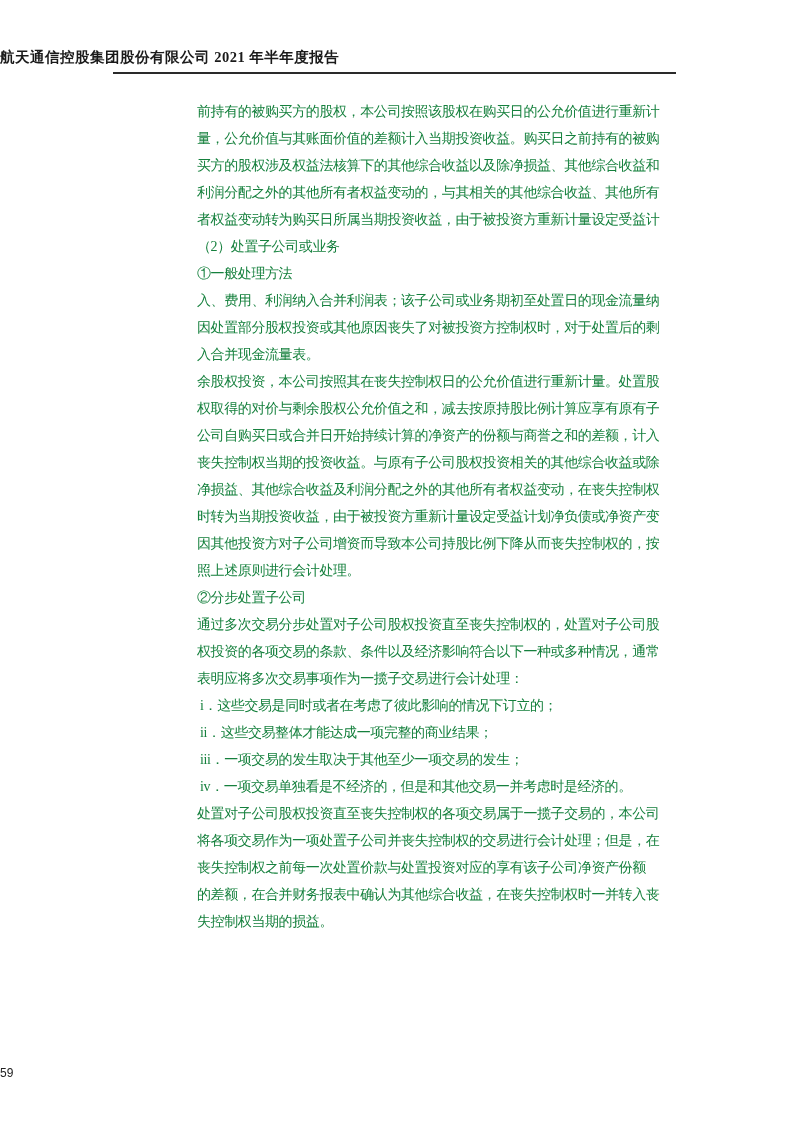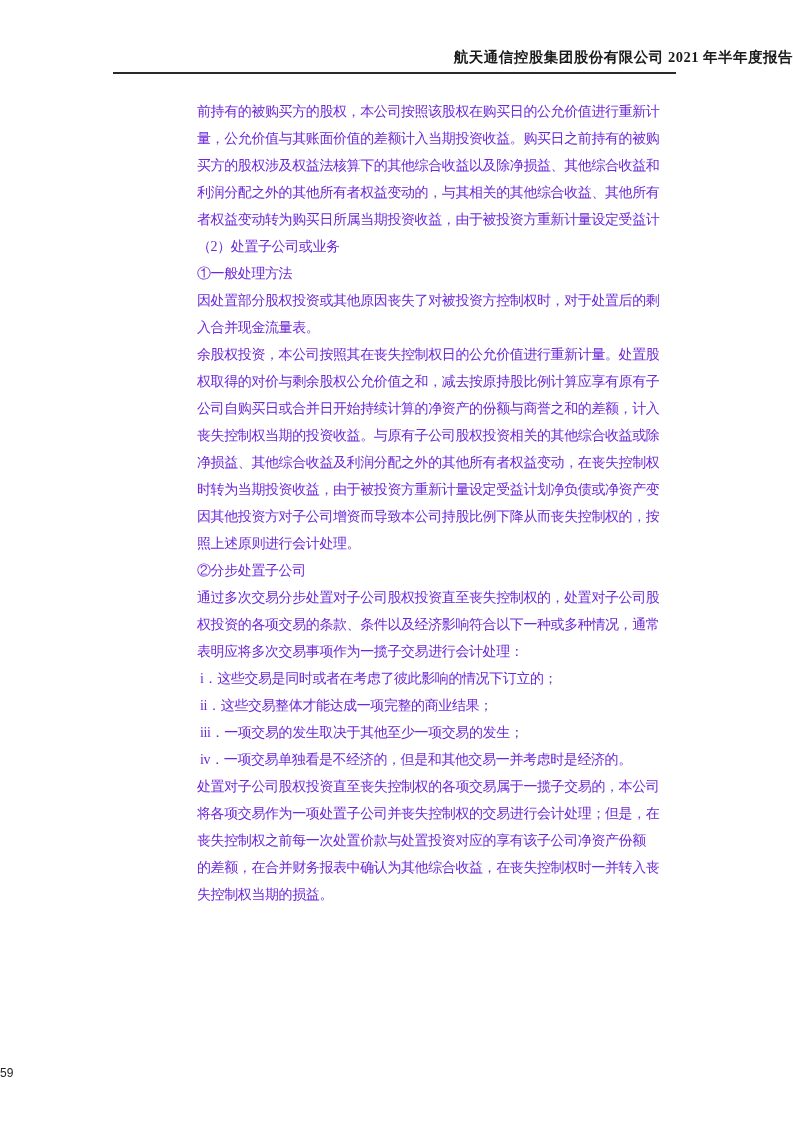--- a/index.html
+++ b/index.html
@@ -10,21 +10,21 @@
     background: #ffffff;
     overflow: hidden;
     font-family: "Liberation Serif", serif;
     color: #1c1c1c;
   }
   .header-title {
     position: absolute;
     top: 48px;
     left: 0;
     right: 0;
-    text-align: right;
+    text-align: left;
     font-size: 14.5px;
     font-weight: bold;
     letter-spacing: 0.5px;
     color: #1a1a1a;
     white-space: pre;
   }
   .header-rule {
     position: absolute;
     top: 72px;
     left: 113px;
@@ -37,21 +37,21 @@
     left: 197px;
     top: 98px;
     width: 474px;
   }
   .body-lines .line {
     height: 27px;
     line-height: 27px;
     font-size: 14px;
     letter-spacing: -0.4px;
     white-space: pre;
-    color: #6d28d9;
+    color: #15803d;
   }
   .footer-page {
     position: absolute;
     top: 1066px;
     left: 0;
     right: 0;
     font-size: 12px;
     font-family: "Liberation Sans", sans-serif;
     color: #222222;
   }
@@ -63,20 +63,21 @@
   <div class="header-title">航天通信控股集团股份有限公司 2021 年半年度报告</div>
   <div class="header-rule"></div>
   <div class="body-lines">
       <div class="line">前持有的被购买方的股权，本公司按照该股权在购买日的公允价值进行重新计</div>
       <div class="line">量，公允价值与其账面价值的差额计入当期投资收益。购买日之前持有的被购</div>
       <div class="line">买方的股权涉及权益法核算下的其他综合收益以及除净损益、其他综合收益和</div>
       <div class="line">利润分配之外的其他所有者权益变动的，与其相关的其他综合收益、其他所有</div>
       <div class="line">者权益变动转为购买日所属当期投资收益，由于被投资方重新计量设定受益计</div>
       <div class="line">（2）处置子公司或业务</div>
       <div class="line">①一般处理方法</div>
+      <div class="line">入、费用、利润纳入合并利润表；该子公司或业务期初至处置日的现金流量纳</div>
       <div class="line">因处置部分股权投资或其他原因丧失了对被投资方控制权时，对于处置后的剩</div>
       <div class="line">入合并现金流量表。</div>
       <div class="line">余股权投资，本公司按照其在丧失控制权日的公允价值进行重新计量。处置股</div>
       <div class="line">权取得的对价与剩余股权公允价值之和，减去按原持股比例计算应享有原有子</div>
       <div class="line">公司自购买日或合并日开始持续计算的净资产的份额与商誉之和的差额，计入</div>
       <div class="line">丧失控制权当期的投资收益。与原有子公司股权投资相关的其他综合收益或除</div>
       <div class="line">净损益、其他综合收益及利润分配之外的其他所有者权益变动，在丧失控制权</div>
       <div class="line">时转为当期投资收益，由于被投资方重新计量设定受益计划净负债或净资产变</div>
       <div class="line">因其他投资方对子公司增资而导致本公司持股比例下降从而丧失控制权的，按</div>
       <div class="line">照上述原则进行会计处理。</div>

